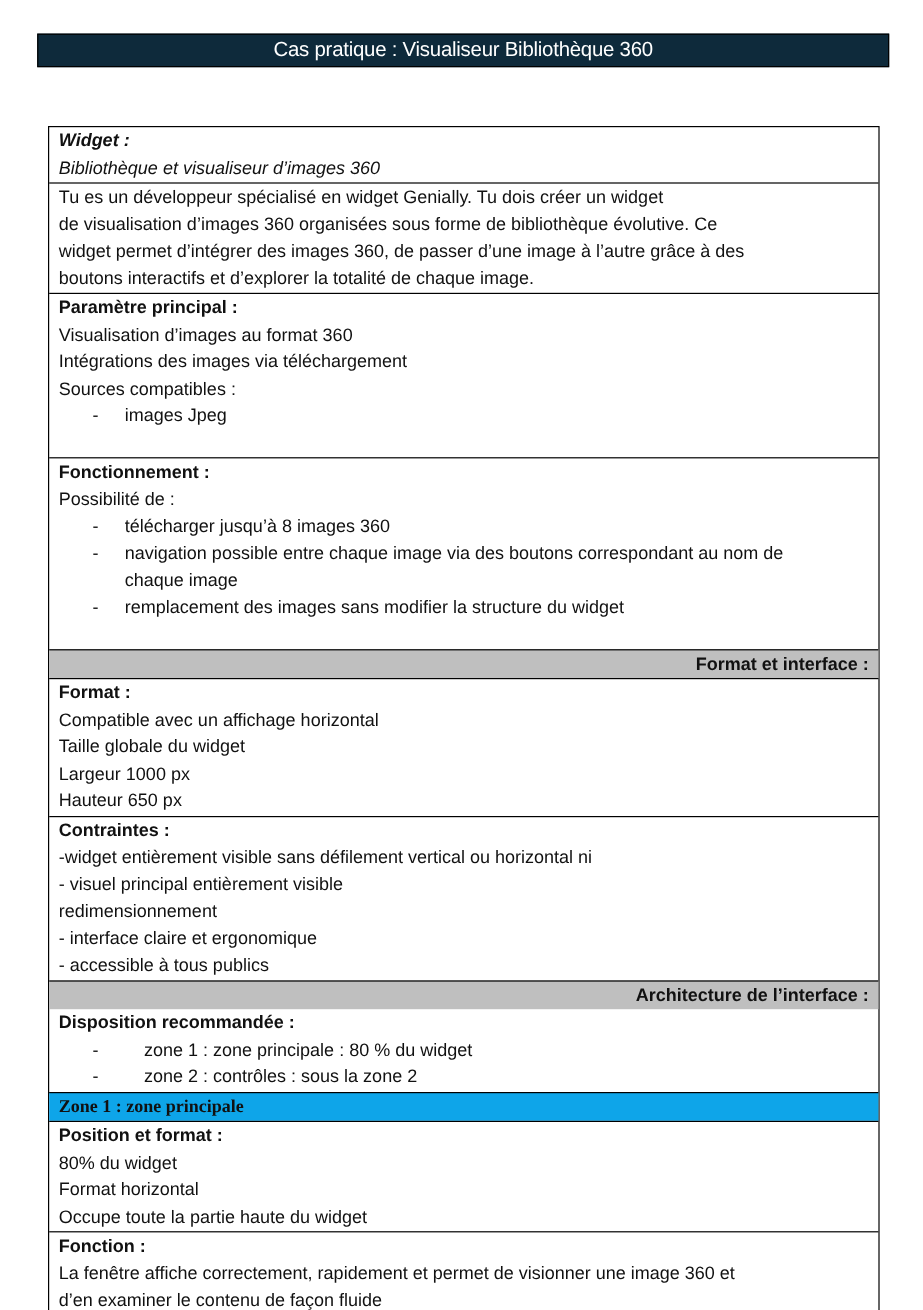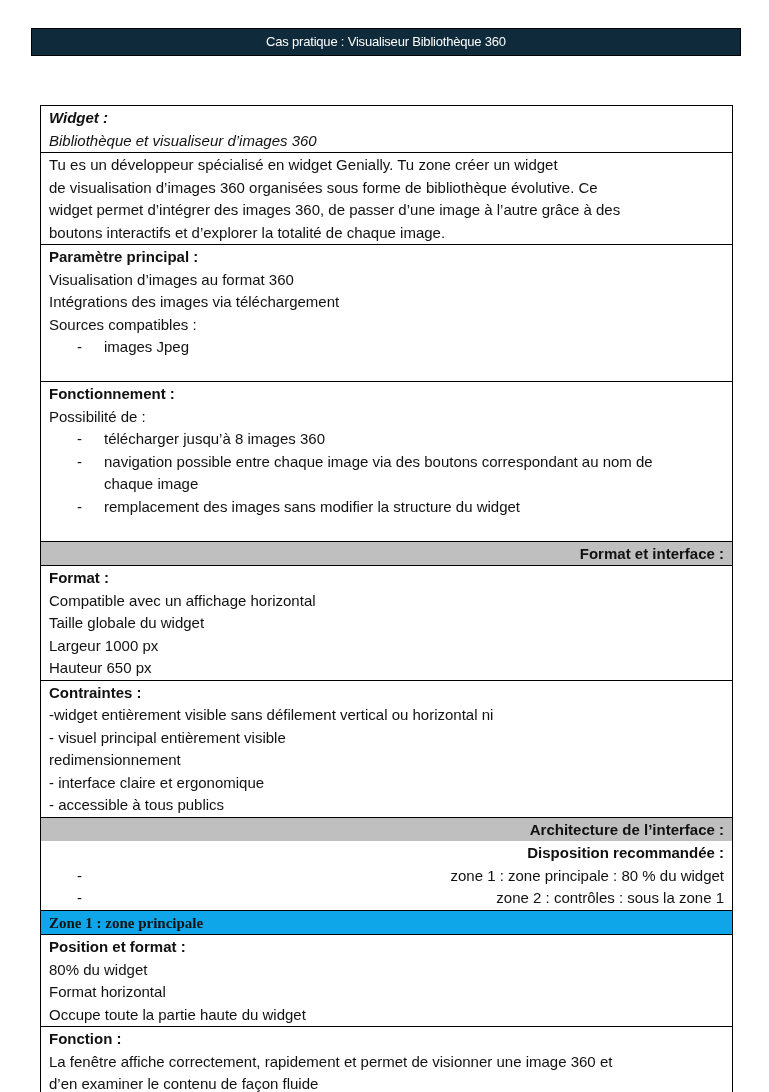--- a/index.html
+++ b/index.html
@@ -18,21 +18,21 @@
     .title-bar {
       position: absolute;
       left: 31px;
       top: 28px;
       width: 710px;
       height: 28px;
       background: #0e2a3b;
       border: 1px solid #000;
       box-sizing: border-box;
       color: #ffffff;
-      font-size: 13px;
+      font-size: 17px;
       line-height: 26px;
       text-align: center;
       letter-spacing: -0.2px;
     }
     .doc-table {
       position: absolute;
       left: 40px;
       top: 105px;
       width: 693px;
       border: 1.5px solid #000;
@@ -76,21 +76,21 @@
 </div>
 
 <div class="doc-table">
 
   <div class="cell">
     <span class="h">Widget :</span>
     <span class="line">Bibliothèque et visualiseur d’images 360</span>
   </div>
 
   <div class="cell">
-    <span class="line">Tu es un développeur spécialisé en widget Genially. Tu zone créer un widget</span>
+    <span class="line">Tu es un développeur spécialisé en widget Genially. Tu dois créer un widget</span>
     <span class="line">de visualisation d’images 360 organisées sous forme de bibliothèque évolutive. Ce</span>
     <span class="line">widget permet d’intégrer des images 360, de passer d’une image à l’autre grâce à des</span>
     <span class="line">boutons interactifs et d’explorer la totalité de chaque image.</span>
   </div>
 
   <div class="cell">
     <span class="h">Paramètre principal :</span>
     <span class="line">Visualisation d’images au format 360</span>
     <span class="line">Intégrations des images via téléchargement</span>
     <span class="line">Sources compatibles :</span>
@@ -129,28 +129,28 @@
     <span class="line">- visuel principal entièrement visible</span>
     <span class="line">redimensionnement</span>
     <span class="line">- interface claire et ergonomique</span>
     <span class="line">- accessible à tous publics</span>
   </div>
 
   <div class="cell gray">
     <span class="h">Architecture de l’interface :</span>
   </div>
 
-  <div class="cell" style="border-top:none;text-align:right;">
+  <div class="cell" style="border-top:none;">
     <span class="h">Disposition recommandée :</span>
     <ul>
       <li>
         <span class="b">zone 1 :</span><span class="i"> zone principale : 80 % du widget</span>
       </li>
       <li>
-        <span class="b">zone 2 :</span><span class="i"> contrôles : sous la zone 1</span>
+        <span class="b">zone 2 :</span><span class="i"> contrôles : sous la zone 2</span>
       </li>
     </ul>
   </div>
 
   <div class="cell light">
     <span class="h">Zone 1 : zone principale</span>
   </div>
 
   <div class="cell">
     <span class="h">Position et format :</span>

